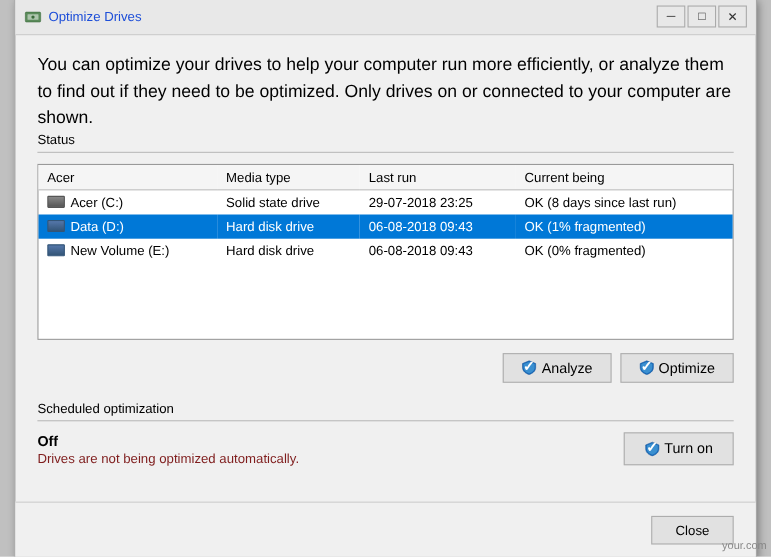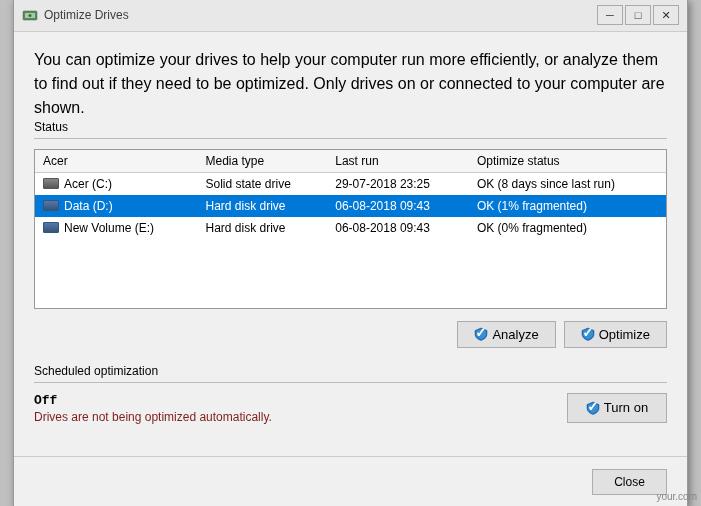--- a/index.html
+++ b/index.html
@@ -42,21 +42,21 @@
       margin-right: 6px;
       display: inline-flex;
       align-items: center;
       justify-content: center;
     }
 
     .title-bar-title {
       flex: 1;
       font-size: 12px;
       font-weight: normal;
-      color: #404040;
+      color: #1d4ed8;
     }
 
     .title-bar-controls {
       display: flex;
       gap: 2px;
     }
 
     .title-btn {
       width: 26px;
       height: 20px;
@@ -169,21 +169,20 @@
     }
 
     .scheduled-info {
       flex: 1;
     }
 
     .scheduled-status {
       font-weight: bold;
       font-size: 13px;
       margin-bottom: 2px;
-      font-family: Liberation Mono, monospace;
     }
 
     .scheduled-desc {
       font-size: 12px;
       color: #7f1d1d;
     }
 
     .turn-on-btn {
       padding: 5px 16px;
       background: #e1e1e1;
@@ -252,21 +251,21 @@
     <div class="section-label">Status</div>
     <hr class="section-divider">
 
     <div class="drives-table-container">
       <table class="drives-table">
         <thead>
           <tr>
             <th>Acer</th>
             <th>Media type</th>
             <th>Last run</th>
-            <th>Optimize status</th>
+            <th>Current being</th>
           </tr>
         </thead>
         <tbody id="drives-tbody">
         <tr>
               <td><span style="display:inline-block;width:16px;height:11px;background:linear-gradient(to bottom,#888 0%,#555 100%);border:1px solid #555;border-radius:1px;margin-right:5px;vertical-align:middle;position:relative;top:-1px;"></span>Acer (C:)</td>
               <td>Solid state drive</td>
               <td>29-07-2018 23:25</td>
               <td>OK (8 days since last run)</td>
             </tr>
             <tr class="selected">

